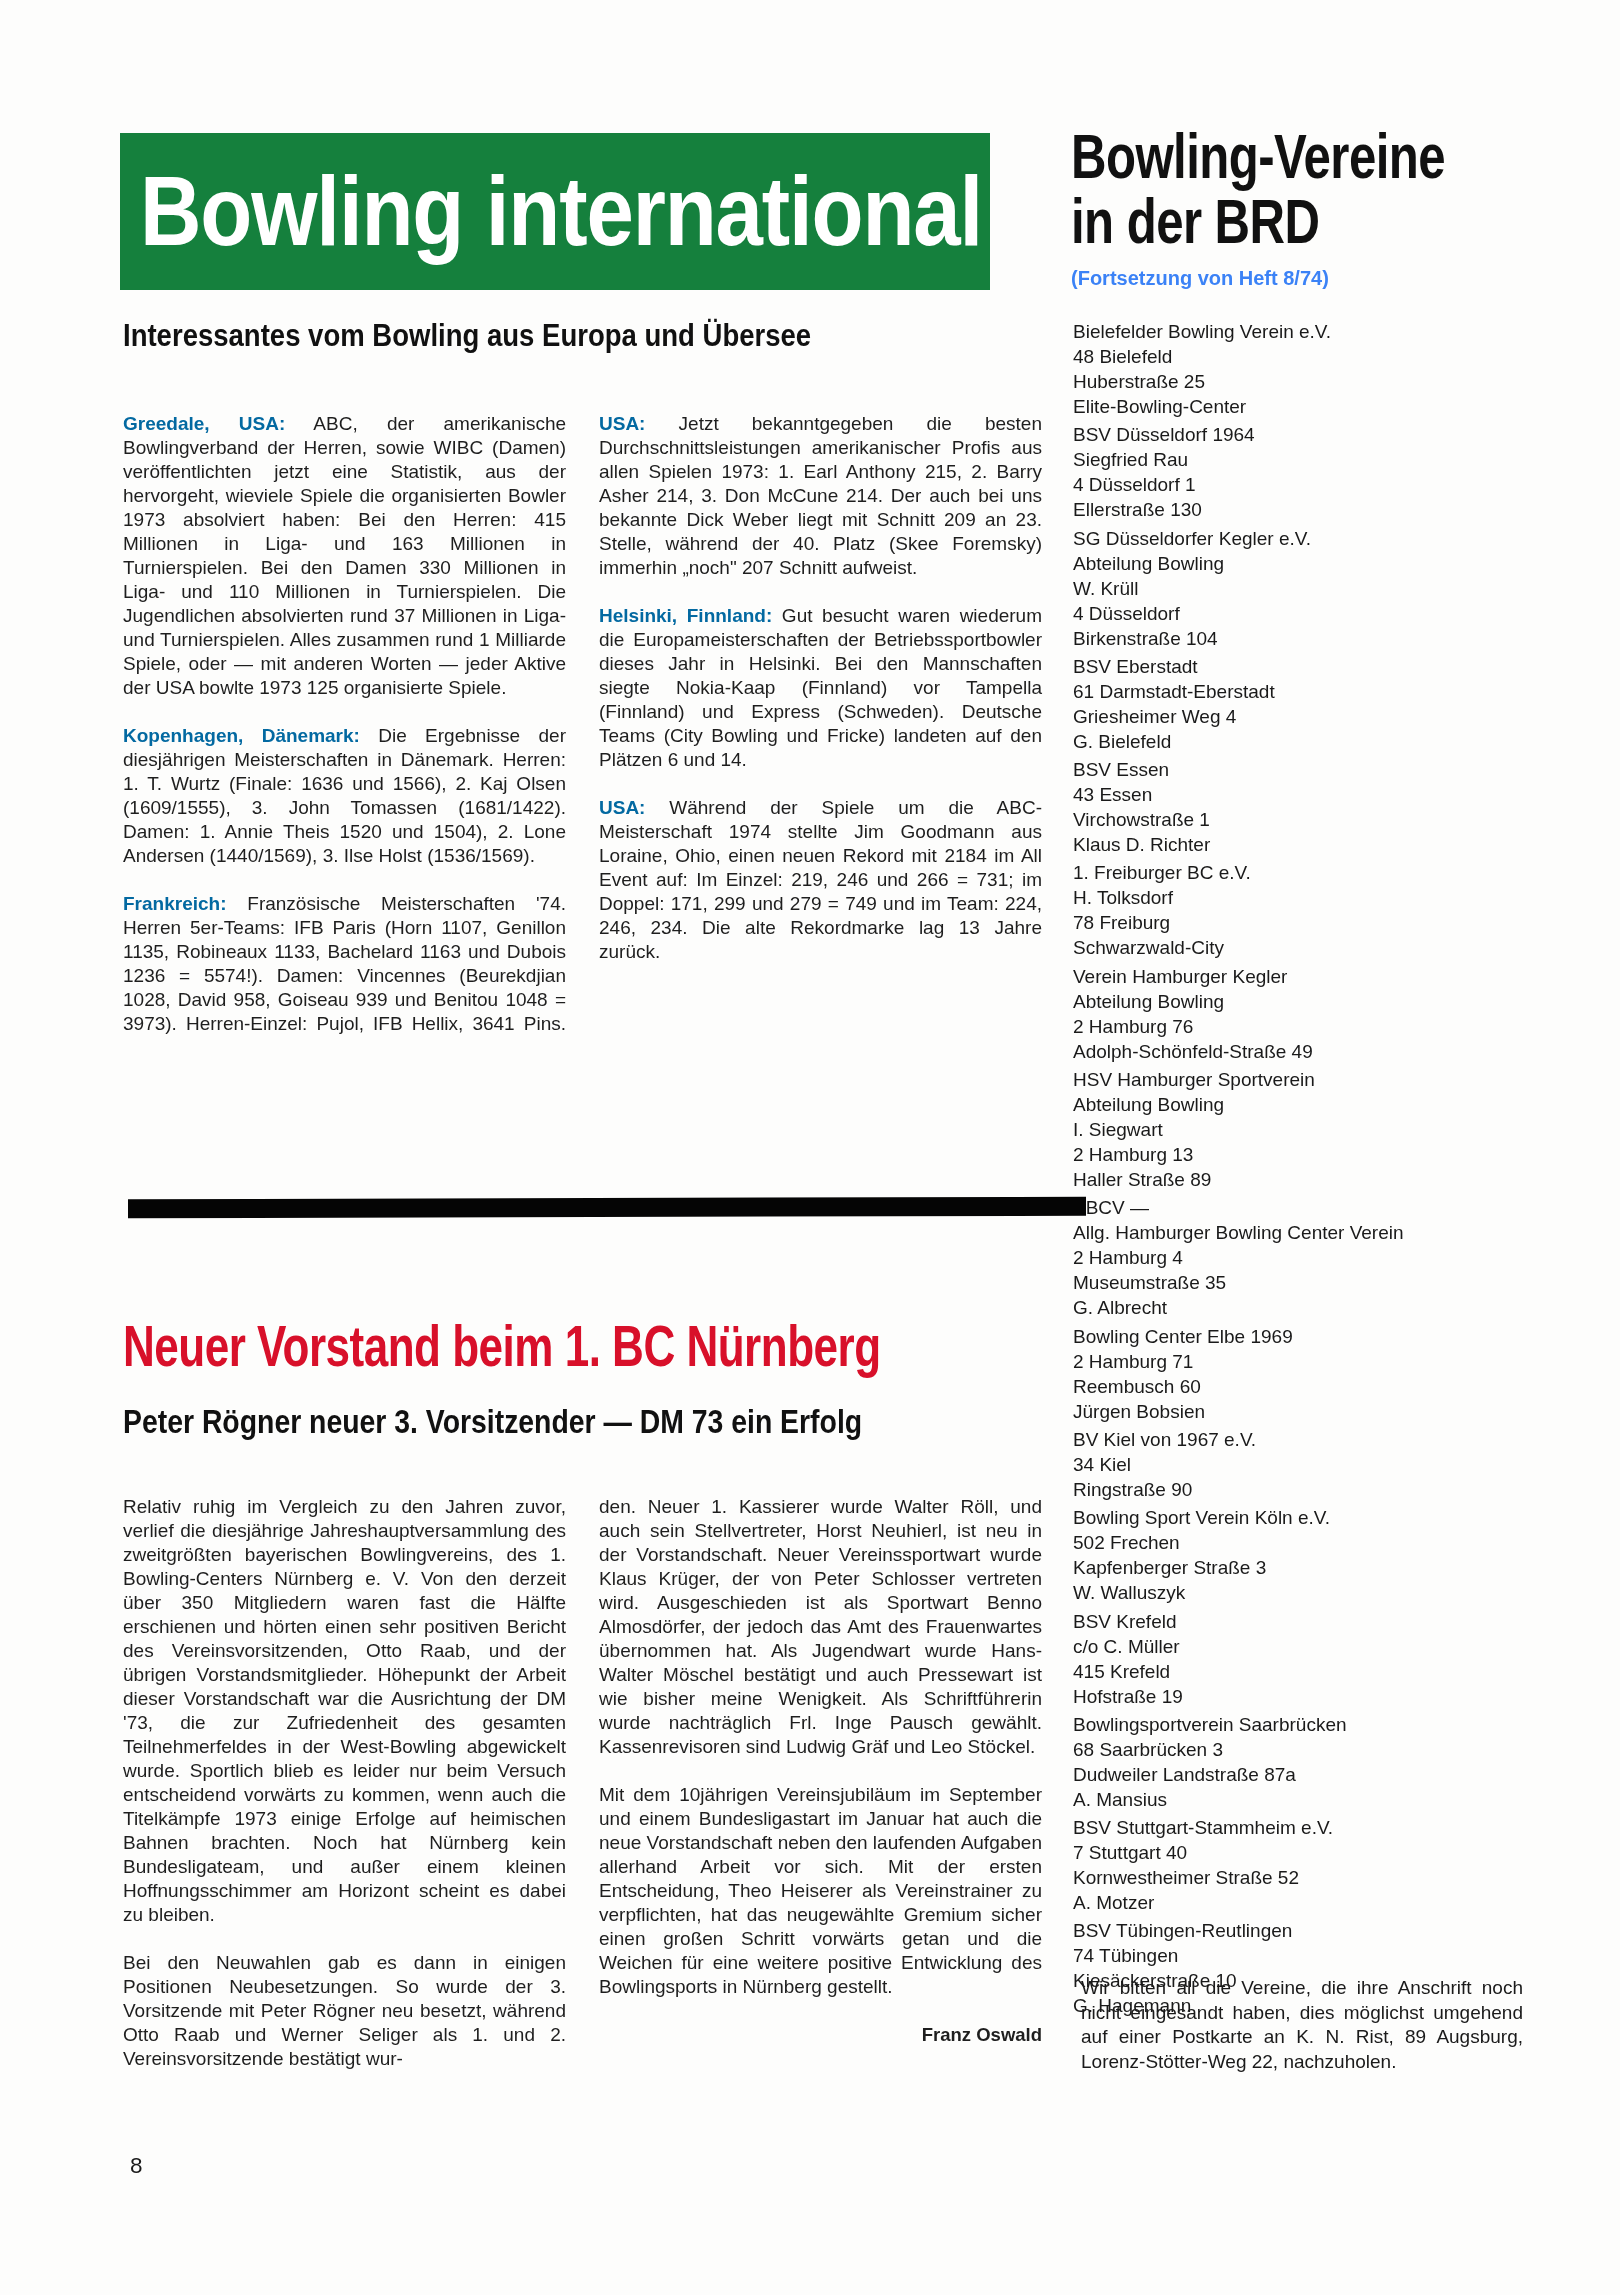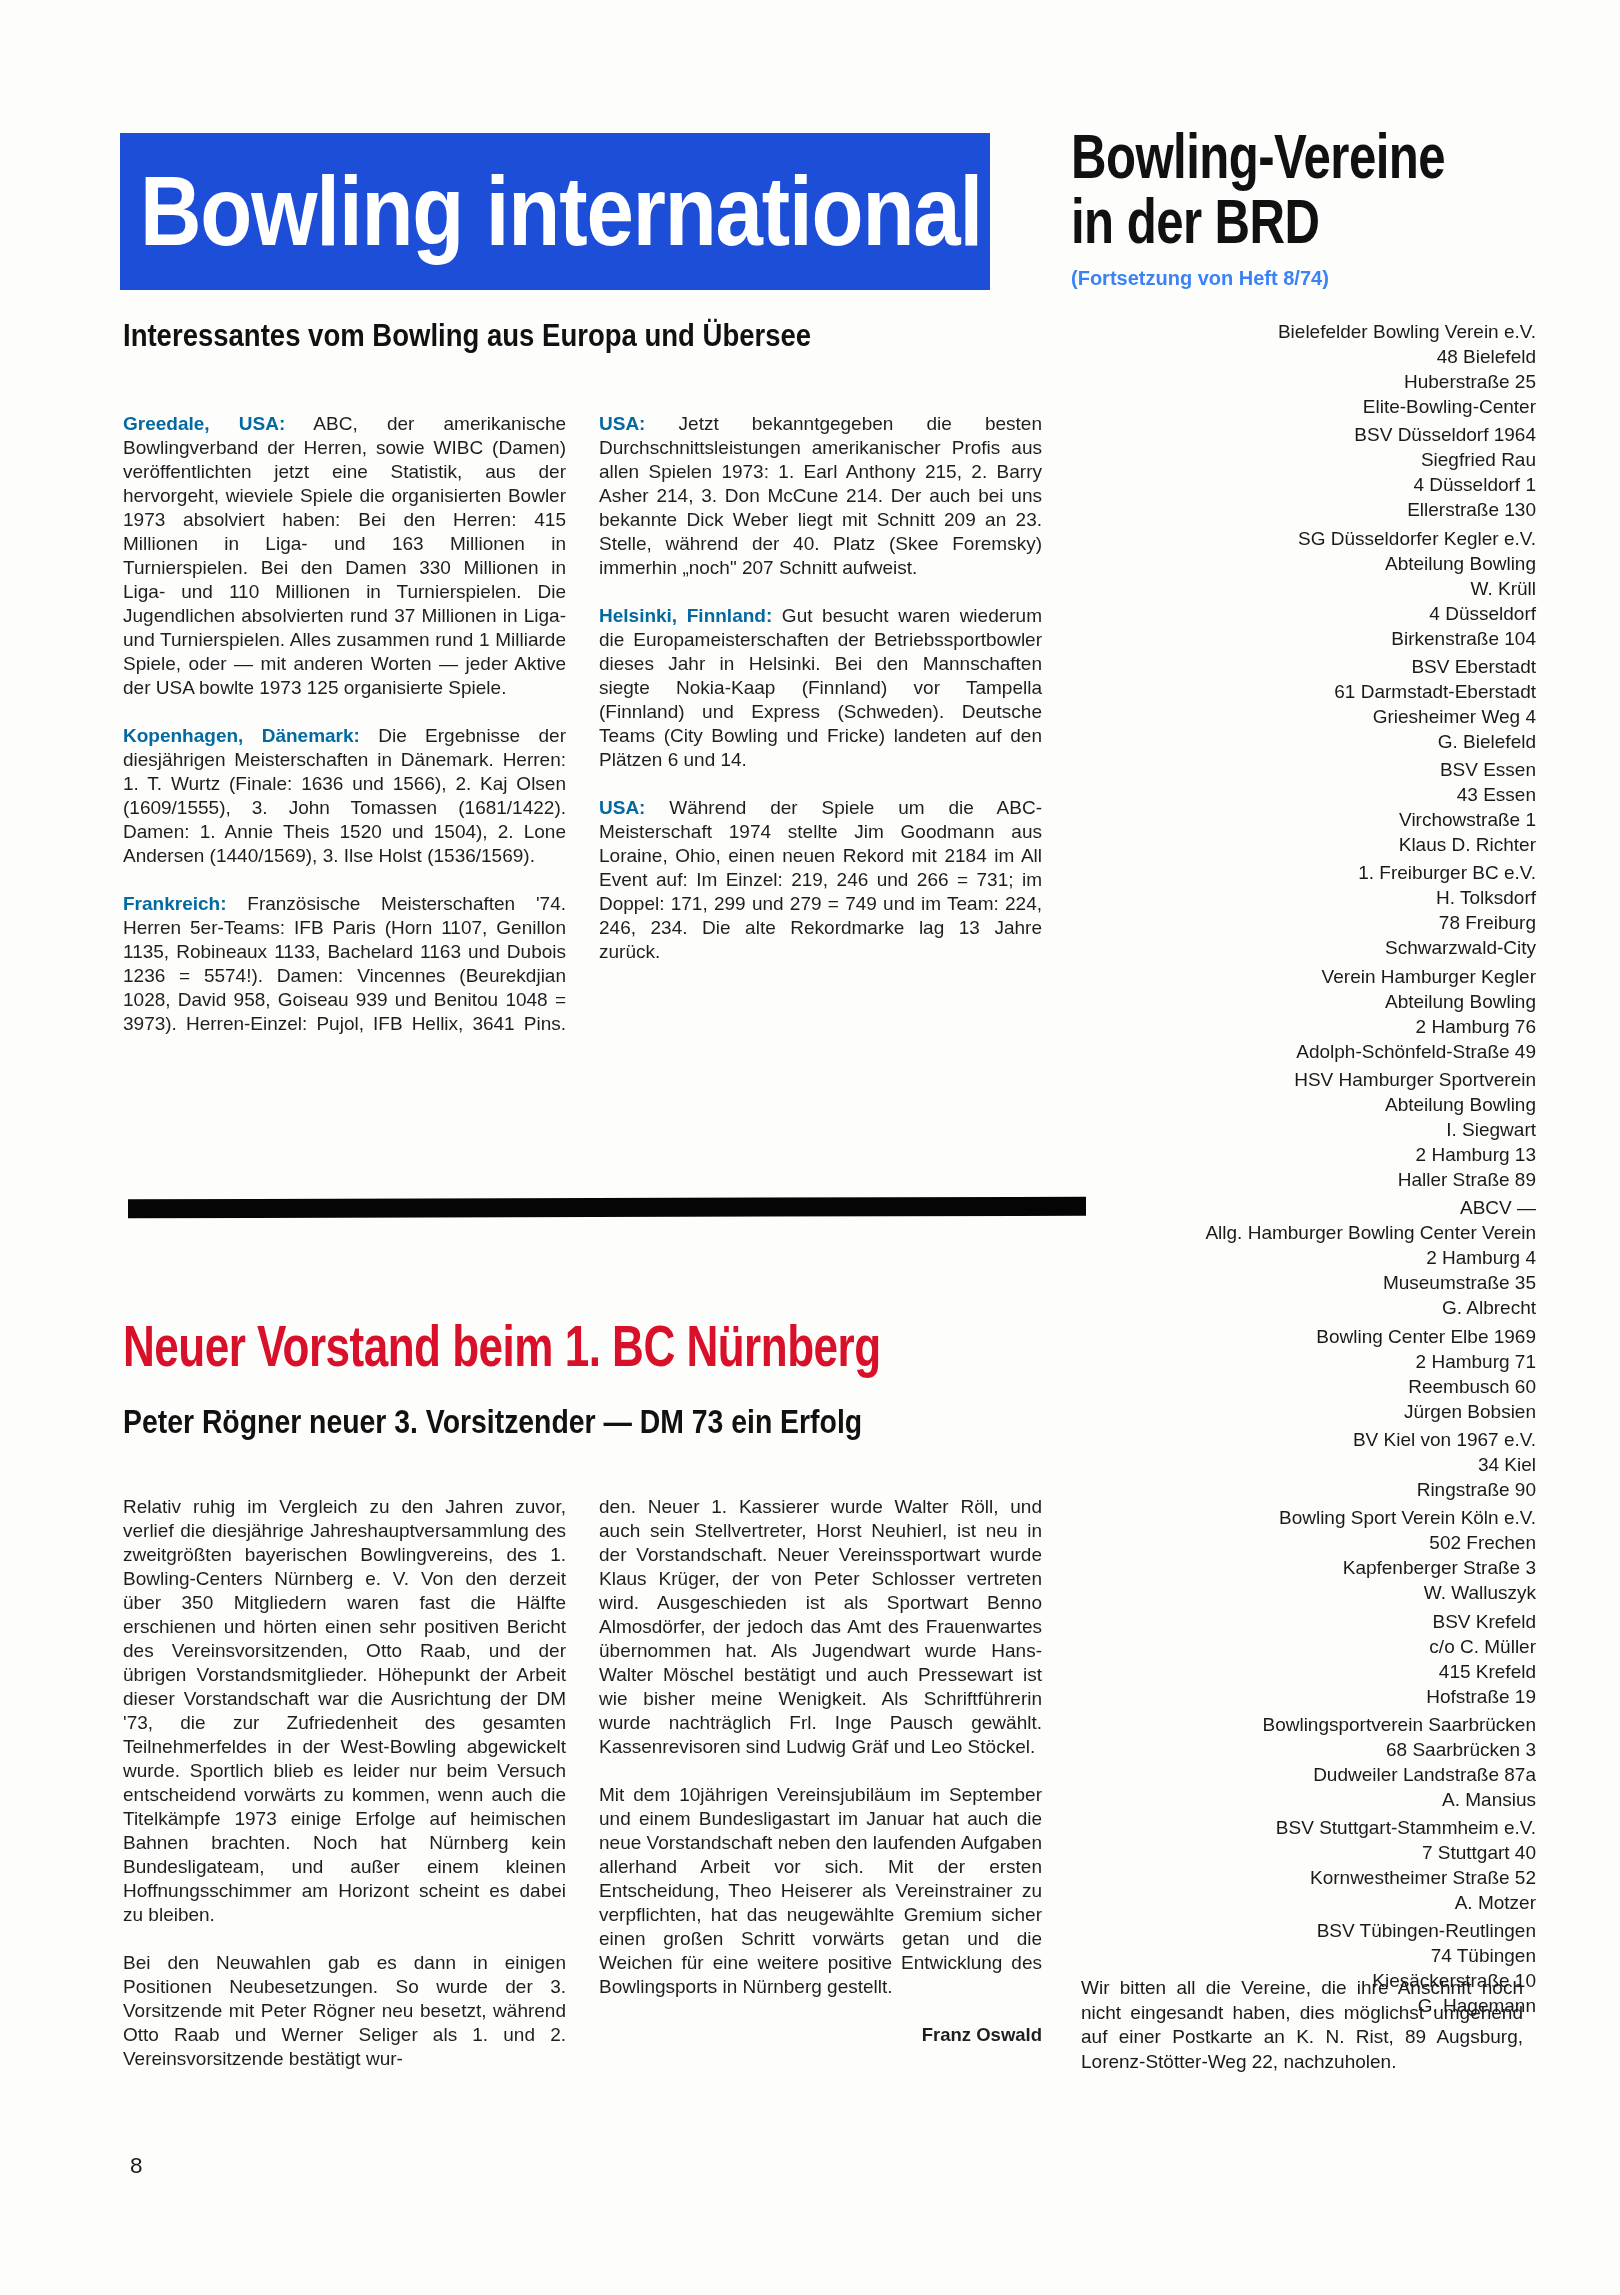--- a/index.html
+++ b/index.html
@@ -1,33 +1,33 @@
 <!DOCTYPE html>
 <html style="font-size:10.6px"><head>
 <meta charset="utf-8">
 <style>
   html, body { margin:0; padding:0; background:#fdfdfc; }
   body { width:1620px; height:2295px; position:relative; overflow:hidden; color:#1a1a1a;
          font-family:"Liberation Sans", sans-serif; }
   .abs { position:absolute; }
-  .red-banner { left:120px; top:133px; width:870px; height:157px; background:#1d4ed8; }
+  .red-banner { left:120px; top:133px; width:870px; height:157px; background:#15803d; }
   .red-banner-text { position:absolute; left:20px; top:14.5px; font-family:"Liberation Sans", sans-serif;
      font-weight:bold; color:#ffffff; font-size:99px; letter-spacing:-1.3px; line-height:126px;
      transform:scaleX(0.86); transform-origin:left center; white-space:nowrap; }
   .side-title { left:1071px; top:124px; font-weight:bold; font-size:63px; line-height:65px; color:#111;
      transform:scaleX(0.78); transform-origin:left top; white-space:nowrap; letter-spacing:-0.7px; }
   .side-sub { left:1071px; top:267px; font-weight:bold; font-size:20px; color:#3b82f6; }
   .subhead { font-weight:bold; font-size:32px; color:#111; white-space:nowrap; }
   .col { position:absolute; font-size:19px; line-height:24px; text-align:justify; color:#1e1e1e; hyphens:manual; }
   .col p { margin:0 0 24px 0; }
   .col b { font-weight:bold; color:#0369a1; }
   .col1 { left:123px; width:443px; }
   .col2 { left:599px; width:443px; }
   .clubs { left:1073px; top:319px; width:463px; font-size:19px; line-height:25px; }
-  .club { margin-bottom:3.3px;text-align:right; }
+  .club { margin-bottom:3.3px; }
   .club div { white-space:nowrap; }
   .note { left:1081px; top:1976px; width:442px; font-size:19px; line-height:24.5px; text-align:justify; }
   .black-bar { left:128px; top:1198px; width:958px; height:18.5px; background:#050505; transform:rotate(-0.15deg); }
   .red-title { left:123px; top:1312px; font-weight:bold; font-size:58px; color:#d8102a; white-space:nowrap;
      transform:scaleX(0.76); transform-origin:left top; letter-spacing:-0.7px; }
   .sub2 { left:123px; top:1403px; font-weight:bold; font-size:33px; color:#111; white-space:nowrap;
      transform:scaleX(0.86); transform-origin:left top; }
   .author { font-weight:bold; text-align:right; font-size:18.5px;margin-top:14px; }
   .page-num { left:130px; top:2153px; font-size:22.5px; }
 </style>

